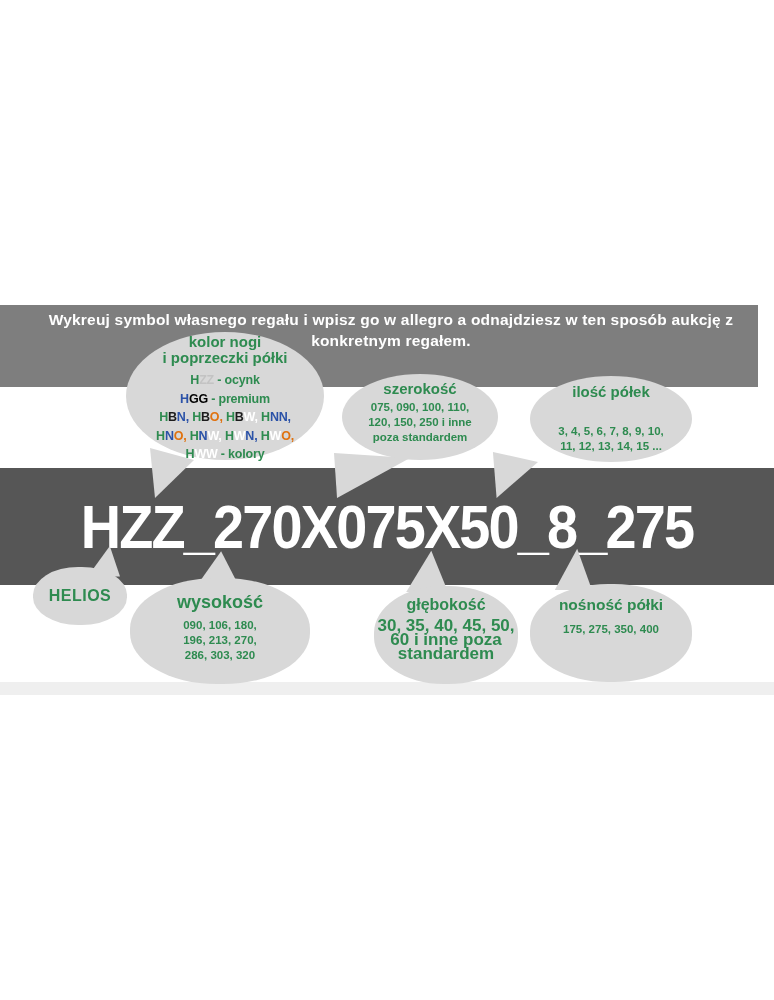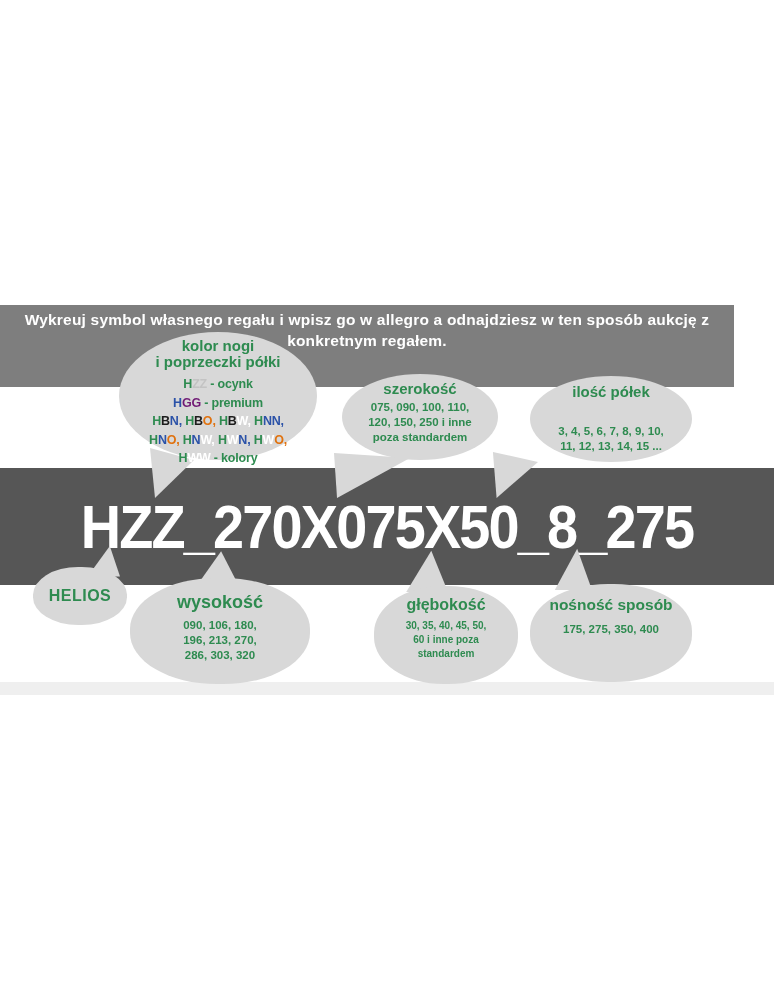--- a/index.html
+++ b/index.html
@@ -1,56 +1,56 @@
 <!DOCTYPE html>
 <html style="--c-green: #2e8b50; --c-blue: #2b52a8; --c-orange: #e0720f; --c-black: #1c1c1c; --c-white: #ffffff; --c-gray: #c3c3c3; --c-banner_bg: #7e7e7e; --c-band_bg: #565656; --c-bubble_bg: #d8d8d8; --c-stripe_bg: #efefef;"><head>
 <meta charset="utf-8">
 <style>
   html,body{margin:0;padding:0;background:#ffffff;}
   .canvas{
     position:relative;width:774px;height:1000px;margin:0 auto;background:#ffffff;
     overflow:hidden;font-family:"Liberation Sans","DejaVu Sans",sans-serif;font-weight:700;
   }
   
-  .banner{position:absolute;left:0;top:305px;width:734px;height:82px;background:var(--c-banner_bg,#7e7e7e);z-index:1;}
+  .banner{position:absolute;left:0;top:305px;width:734px;height:82px;background:var(--c-banner_bg,#7e7e7e);z-index:1;padding-left:24px;}
   .banner-text{padding-top:4px;text-align:center;color:var(--c-white,#fff);font-size:15.5px;line-height:21px;letter-spacing:.2px;}
   .dark-band{position:absolute;left:0;top:468px;width:774px;height:117px;background:var(--c-band_bg,#565656);z-index:1;}
   .code{
     width:100%;height:117px;line-height:117px;text-align:center;color:var(--c-white,#fff);
     font-size:62px;letter-spacing:-2px;transform:scaleX(.9);transform-origin:50% 50%;white-space:nowrap;
   }
   .stripe{position:absolute;left:0;top:682px;width:774px;height:13px;background:var(--c-stripe_bg,#efefef);z-index:1;}
   
   .bubble{position:absolute;background:var(--c-bubble_bg,#d8d8d8);z-index:4;display:flex;flex-direction:column;align-items:center;justify-content:flex-start;text-align:center;color:var(--c-green,#2e8b50);}
   .tail{position:absolute;background:var(--c-bubble_bg,#d8d8d8);z-index:3;}
   .b-title{color:var(--c-green,#2e8b50);}
   .bubble .ln{white-space:nowrap;}
   
-  .bb-kolor{left:119px;top:332px;width:198px;height:128px;border-radius:50%;padding-top:6px;box-sizing:border-box;}
+  .bb-kolor{left:126px;top:332px;width:198px;height:128px;border-radius:50%;padding-top:6px;box-sizing:border-box;justify-content:center;}
   .bb-kolor .b-title{font-size:15px;line-height:16px;}
   .bb-kolor .b-body{margin-top:5px;font-size:12.5px;line-height:18.5px;letter-spacing:-.2px;}
   
   .bb-szer{left:342px;top:374px;width:156px;height:86px;border-radius:50%;padding-top:6px;box-sizing:border-box;}
   .bb-szer .b-title{font-size:15px;line-height:17px;}
   .bb-szer .b-body{margin-top:3px;font-size:11.5px;line-height:15px;}
   
   .bb-ilosc{left:530px;top:376px;width:162px;height:86px;border-radius:50%;padding-top:7px;box-sizing:border-box;}
   .bb-ilosc .b-title{font-size:15px;line-height:17px;}
   .bb-ilosc .b-body{margin-top:24px;font-size:11.5px;line-height:15px;}
   
   .bb-helios{left:33px;top:567px;width:94px;height:58px;border-radius:48%;justify-content:center;}
   .bb-helios .b-title{font-size:16px;letter-spacing:.5px;}
   
   .bb-wys{left:130px;top:578px;width:180px;height:106px;border-radius:48%;padding-top:14px;box-sizing:border-box;}
   .bb-wys .b-title{font-size:18px;line-height:20px;}
   .bb-wys .b-body{margin-top:6px;font-size:11.5px;line-height:15px;}
   
   .bb-gleb{left:374px;top:586px;width:144px;height:98px;border-radius:48%;padding-top:10px;box-sizing:border-box;}
   .bb-gleb .b-title{font-size:16px;line-height:18px;}
-  .bb-gleb .b-body{margin-top:5px;font-size:10px;line-height:14px;}
+  .bb-gleb .b-body{margin-top:5px;font-size:17px;line-height:14px;}
   
   .bb-nosn{left:530px;top:584px;width:162px;height:98px;border-radius:48%;padding-top:12px;box-sizing:border-box;}
   .bb-nosn .b-title{font-size:15.5px;line-height:18px;}
   .bb-nosn .b-body{margin-top:8px;font-size:11.5px;line-height:15px;}
   
   .tail-kolor{left:148px;top:448px;width:50px;height:50px;clip-path:polygon(4% 0,92% 24%,14% 100%);}
   .tail-szer{left:334px;top:448px;width:76px;height:50px;clip-path:polygon(0 10%,100% 20%,4% 100%);}
   .tail-ilosc{left:492px;top:450px;width:46px;height:48px;clip-path:polygon(2% 4%,100% 25%,10% 100%);}
   .tail-helios{left:86px;top:546px;width:34px;height:32px;clip-path:polygon(70% 0,100% 95%,5% 95%);}
   .tail-wys{left:198px;top:550px;width:42px;height:34px;clip-path:polygon(55% 4%,95% 100%,0 100%);}
@@ -83,21 +83,21 @@
   <div class="tail tail-gleb"></div>
   <div class="tail tail-nosn"></div>
 
   <div class="bubble bb-kolor">
     <div class="b-title">
       <div>kolor nogi</div>
       <div>i poprzeczki półki</div>
     </div>
     <div class="b-body">
         <div class="ln"><span style="color: rgb(46, 139, 80);">H</span><span style="color: rgb(195, 195, 195);">ZZ</span><span style="color: rgb(46, 139, 80);"> - ocynk</span></div>
-        <div class="ln"><span style="color: rgb(43, 82, 168);">H</span><span style="color: #701a75;">GG</span><span style="color: rgb(46, 139, 80);"> - premium</span></div>
+        <div class="ln"><span style="color: rgb(43, 82, 168);">H</span><span style="color: #000000;">GG</span><span style="color: rgb(46, 139, 80);"> - premium</span></div>
         <div class="ln"><span style="color: rgb(46, 139, 80);">H</span><span style="color: rgb(28, 28, 28);">B</span><span style="color: rgb(43, 82, 168);">N, </span><span style="color: rgb(46, 139, 80);">H</span><span style="color: rgb(28, 28, 28);">B</span><span style="color: rgb(224, 114, 15);">O, </span><span style="color: rgb(46, 139, 80);">H</span><span style="color: rgb(28, 28, 28);">B</span><span style="color: rgb(255, 255, 255);">W, </span><span style="color: rgb(46, 139, 80);">H</span><span style="color: rgb(43, 82, 168);">NN,</span></div>
         <div class="ln"><span style="color: rgb(46, 139, 80);">H</span><span style="color: rgb(43, 82, 168);">N</span><span style="color: rgb(224, 114, 15);">O, </span><span style="color: rgb(46, 139, 80);">H</span><span style="color: rgb(43, 82, 168);">N</span><span style="color: rgb(255, 255, 255);">W, </span><span style="color: rgb(46, 139, 80);">H</span><span style="color: rgb(255, 255, 255);">W</span><span style="color: rgb(43, 82, 168);">N, </span><span style="color: rgb(46, 139, 80);">H</span><span style="color: rgb(255, 255, 255);">W</span><span style="color: rgb(224, 114, 15);">O,</span></div>
         <div class="ln"><span style="color: rgb(46, 139, 80);">H</span><span style="color: rgb(255, 255, 255);">WW</span><span style="color: rgb(46, 139, 80);"> - kolory</span></div>
       </div>
   </div>
 
   <div class="bubble bb-szer">
     <div class="b-title">szerokość</div>
     <div class="b-body">
         <div class="ln">075, 090, 100, 110,</div>
@@ -130,19 +130,19 @@
   <div class="bubble bb-gleb">
     <div class="b-title">głębokość</div>
     <div class="b-body">
         <div class="ln">30, 35, 40, 45, 50,</div>
         <div class="ln">60 i inne poza</div>
         <div class="ln">standardem</div>
       </div>
   </div>
 
   <div class="bubble bb-nosn">
-    <div class="b-title">nośność sposób</div>
+    <div class="b-title">nośność półki</div>
     <div class="b-body">
         <div class="ln">175, 275, 350, 400</div>
       </div>
   </div>
 
 </div>
 
 </body></html>

